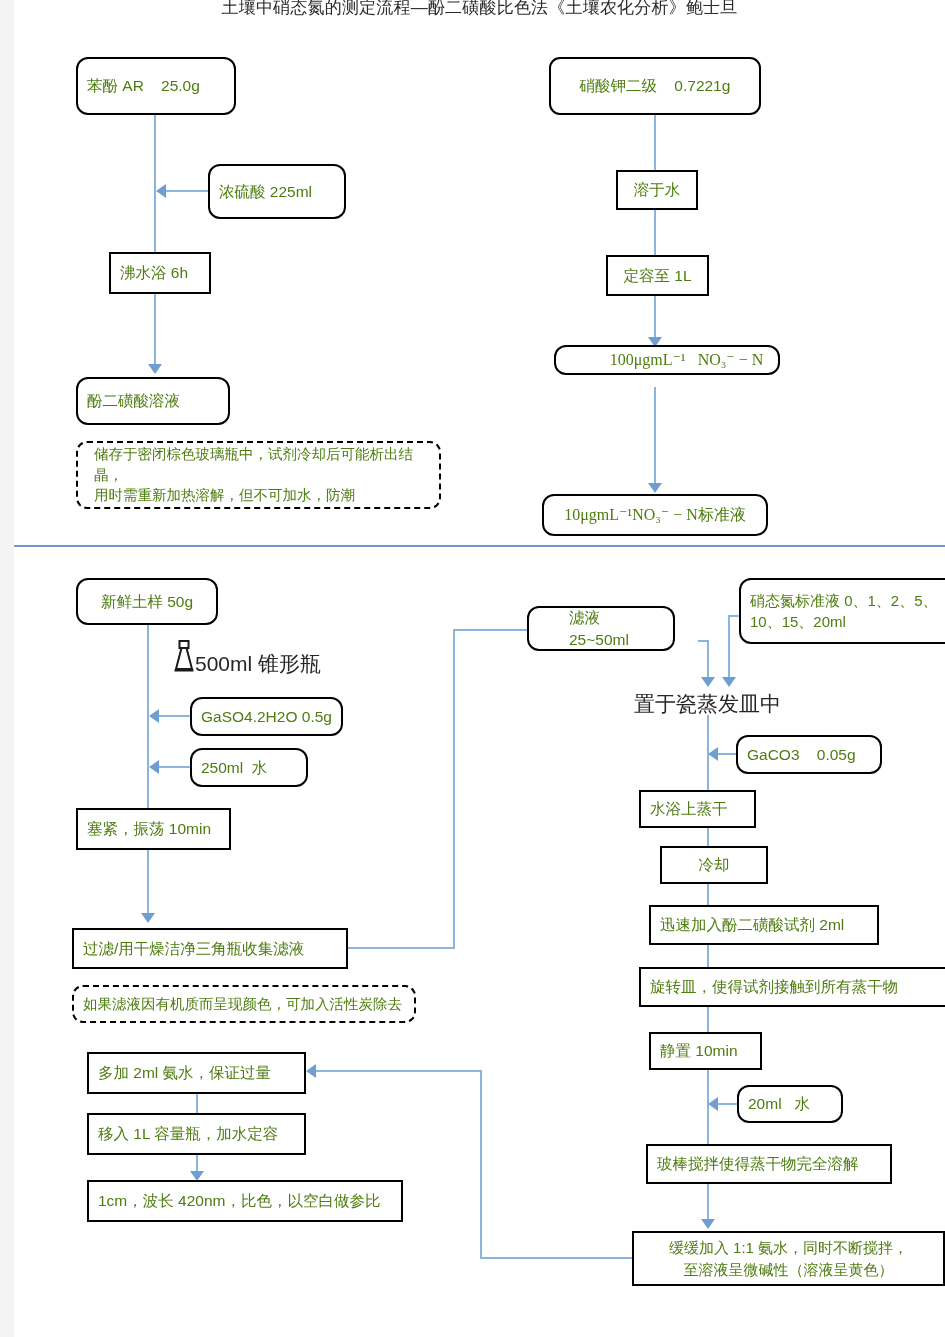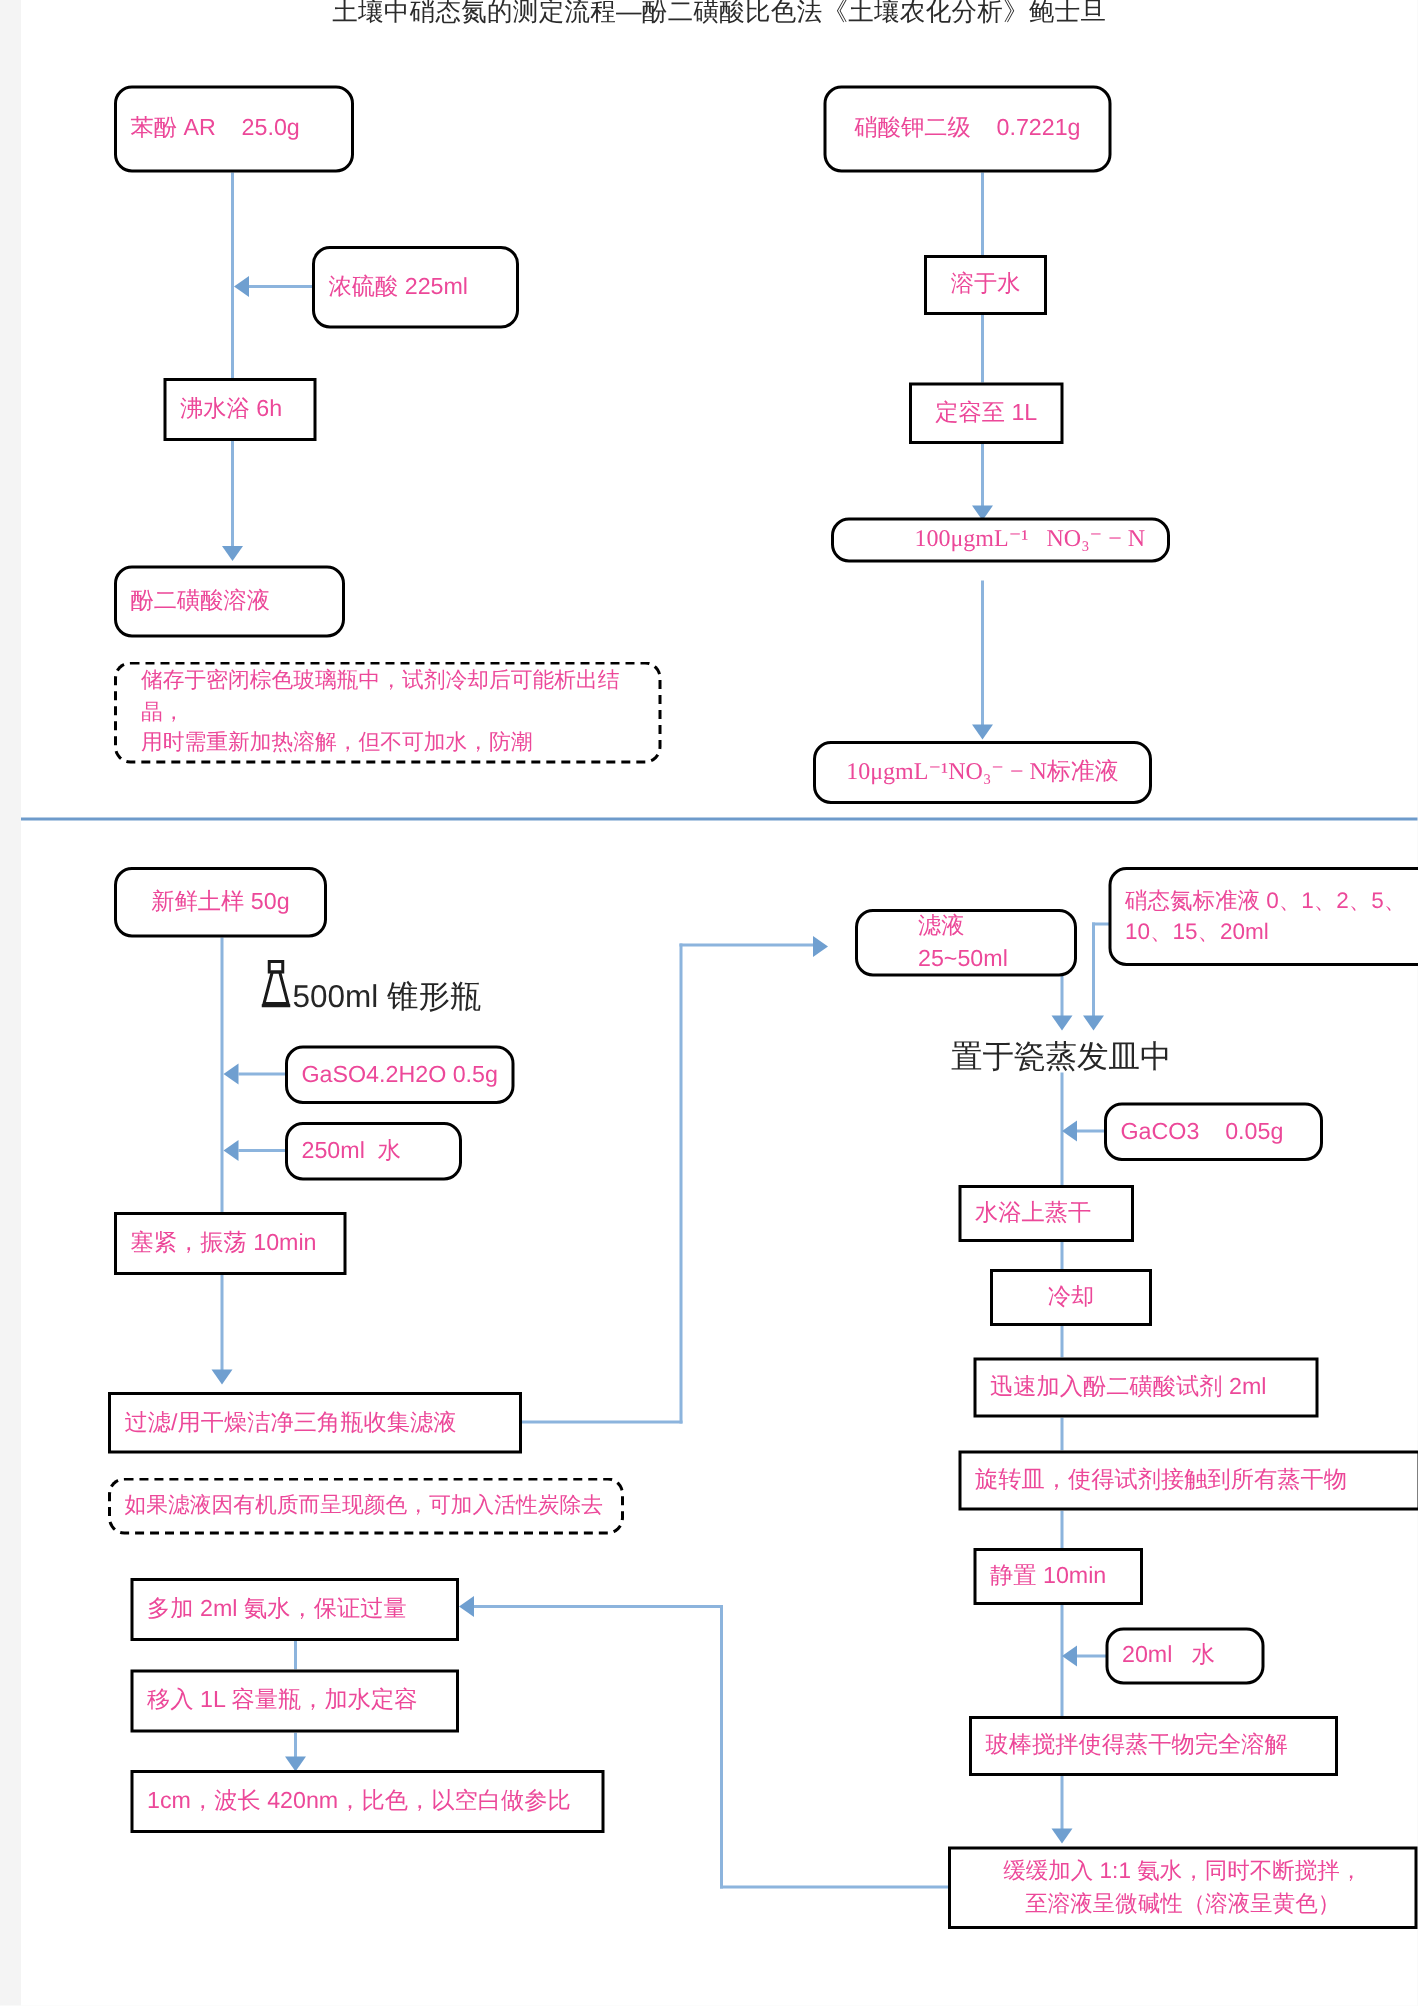--- a/index.html
+++ b/index.html
@@ -16,21 +16,21 @@
     width: 931px; height: 1337px;
     background: #ffffff;
   }
   #canvas { position:absolute; left:0; top:0; width:931px; height:1337px; }
 
   .node {
     position: absolute;
     border: 2.2px solid #000;
     background: #fff;
     display: flex; align-items: center;
-    color: #ec4899;
+    color: #4d7c0f;
     font-size: 15.5px;
     line-height: 1.42;
     padding: 3px 9px;
     white-space: pre-wrap;
     z-index: 3;
   }
   .node.rounded { border-radius: 12px; }
   .node.dashed { border-style: dashed; border-width: 2.4px; border-radius: 11px; }
   .node.center { justify-content: center; text-align: center; }
 
@@ -86,21 +86,21 @@
     <div class="node" style="left:95px; top:252px; width:102px; height:42px;">沸水浴 6h</div>
 
     <div class="ln lnv" style="left:140px; top:294px; height:78px;"></div>
     <div class="arr arr-d" style="left:134px; top:364px;"></div>
 
     <div class="node rounded" style="left:62px; top:377px; width:154px; height:48px;">酚二磺酸溶液</div>
 
     <div class="node dashed center" style="left:62px; top:441px; width:365px; height:68px; font-size:14.5px; text-align:left; justify-content:flex-start; padding-left:16px;">储存于密闭棕色玻璃瓶中，试剂冷却后可能析出结晶，
 用时需重新加热溶解，但不可加水，防潮</div>
 
-    <div class="node rounded center" style="left:535px; top:57px; width:192px; height:58px;">硝酸钾二级    0.7221g</div>
+    <div class="node rounded center" style="left:535px; top:57px; width:212px; height:58px;border-radius:11px;">硝酸钾二级    0.7221g</div>
 
     <div class="ln lnv" style="left:640px; top:115px; height:232px;"></div>
 
     <div class="node center" style="left:602px; top:170px; width:82px; height:40px;">溶于水</div>
 
     <div class="node center" style="left:592px; top:255px; width:103px; height:41px;">定容至 1L</div>
 
     <div class="arr arr-d" style="left:634px; top:337px;"></div>
 
     <div class="node rounded center" style="left:540px; top:345px; width:226px; height:30px;padding-left:48px;">
@@ -156,21 +156,21 @@
     <div class="ln lnv" style="left:182px; top:1155px; height:23px;"></div>
     <div class="arr arr-d" style="left:176px; top:1171px;"></div>
 
     <div class="node" style="left:73px; top:1180px; width:316px; height:42px;">1cm，波长 420nm，比色，以空白做参比</div>
 
     <div class="ln lnh" style="left:466px; top:1257px; width:152px;"></div>
     <div class="ln lnv" style="left:466px; top:1070px; height:189px;"></div>
     <div class="ln lnh" style="left:302px; top:1070px; width:166px;"></div>
     <div class="arr arr-l" style="left:292px; top:1064px;"></div>
 
-    <div class="node rounded" style="left:556px; top:606px; width:148px; height:45px;padding-left:40px;">滤液 25~50ml</div>
+    <div class="node rounded" style="left:513px; top:606px; width:148px; height:45px;padding-left:40px;">滤液 25~50ml</div>
 
     <div class="node rounded" style="left:725px; top:578px; width:225px; height:66px; font-size:15px;">硝态氮标准液 0、1、2、5、
 10、15、20ml</div>
 
     <div class="ln lnv" style="left:693px; top:640px; height:43px;"></div>
     <div class="ln lnh" style="left:684px; top:640px; width:11px;"></div>
     <div class="arr arr-d" style="left:687px; top:677px;"></div>
 
     <div class="ln lnh" style="left:714px; top:615px; width:14px;"></div>
     <div class="ln lnv" style="left:714px; top:615px; height:68px;"></div>

